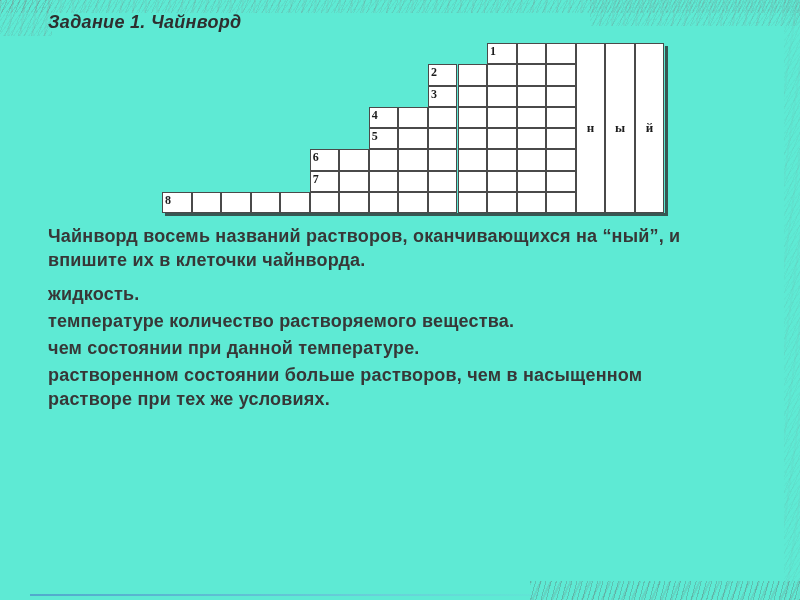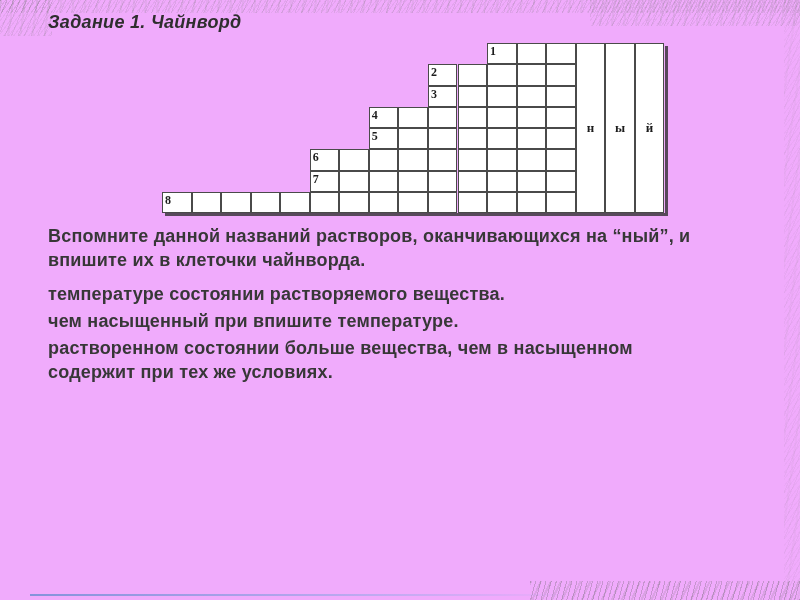--- a/index.html
+++ b/index.html
@@ -1,17 +1,17 @@
 <!DOCTYPE html>
 <html><head>
 <meta charset="utf-8">
 <style>
   html,body{margin:0;padding:0;}
   #page{
-    position:relative;width:800px;height:600px;background:#f0abfc;
+    position:relative;width:800px;height:600px;background:#5eead4;
     overflow:hidden;font-family:"Liberation Sans",sans-serif;
   }
   
   .tex{
     position:absolute;pointer-events:none;
     background-image:
       repeating-linear-gradient(113deg, rgba(110,110,110,0.16) 0 1px, transparent 1px 6px),
       repeating-linear-gradient(98deg, rgba(140,140,140,0.12) 0 2px, transparent 2px 12px),
       repeating-linear-gradient(127deg, rgba(95,95,95,0.09) 0 1px, transparent 1px 4px);
   }
@@ -147,31 +147,32 @@
       <div class="cell" style="left: 325.05px; top: 148.75px; width: 29.55px; height: 21.25px;"></div>
       <div class="cell" style="left: 354.6px; top: 148.75px; width: 29.55px; height: 21.25px;"></div>
       <div class="cell" style="left: 384.15px; top: 148.75px; width: 29.55px; height: 21.25px;"></div>
       <div class="cell tall" style="left: 413.7px; top: 0px; width: 29.55px; height: 170px;">н</div>
       <div class="cell tall" style="left: 443.25px; top: 0px; width: 29.55px; height: 170px;">ы</div>
       <div class="cell tall" style="left: 472.8px; top: 0px; width: 29.55px; height: 170px;">й</div>
     </div>
 
   <div id="text-block">
     <div class="para">
-        <div class="tline">Вспомните данной названий растворов, оканчивающихся на “ный”, и</div>
+        <div class="tline">Чайнворд восемь названий растворов, оканчивающихся на “ный”, и</div>
         <div class="tline">впишите их в клеточки чайнворда.</div>
       </div>
     <div>
         <div class="clue">
+          <div class="tline">жидкость.</div>
         </div>
         <div class="clue">
-          <div class="tline">температуре состоянии растворяемого вещества.</div>
+          <div class="tline">температуре количество растворяемого вещества.</div>
         </div>
         <div class="clue">
-          <div class="tline">чем насыщенный при впишите температуре.</div>
+          <div class="tline">чем состоянии при данной температуре.</div>
         </div>
         <div class="clue">
-          <div class="tline">растворенном состоянии больше вещества, чем в насыщенном</div>
-          <div class="tline">содержит при тех же условиях.</div>
+          <div class="tline">растворенном состоянии больше растворов, чем в насыщенном</div>
+          <div class="tline">растворе при тех же условиях.</div>
         </div>
       </div>
   </div>
 </div>
 
 </body></html>

